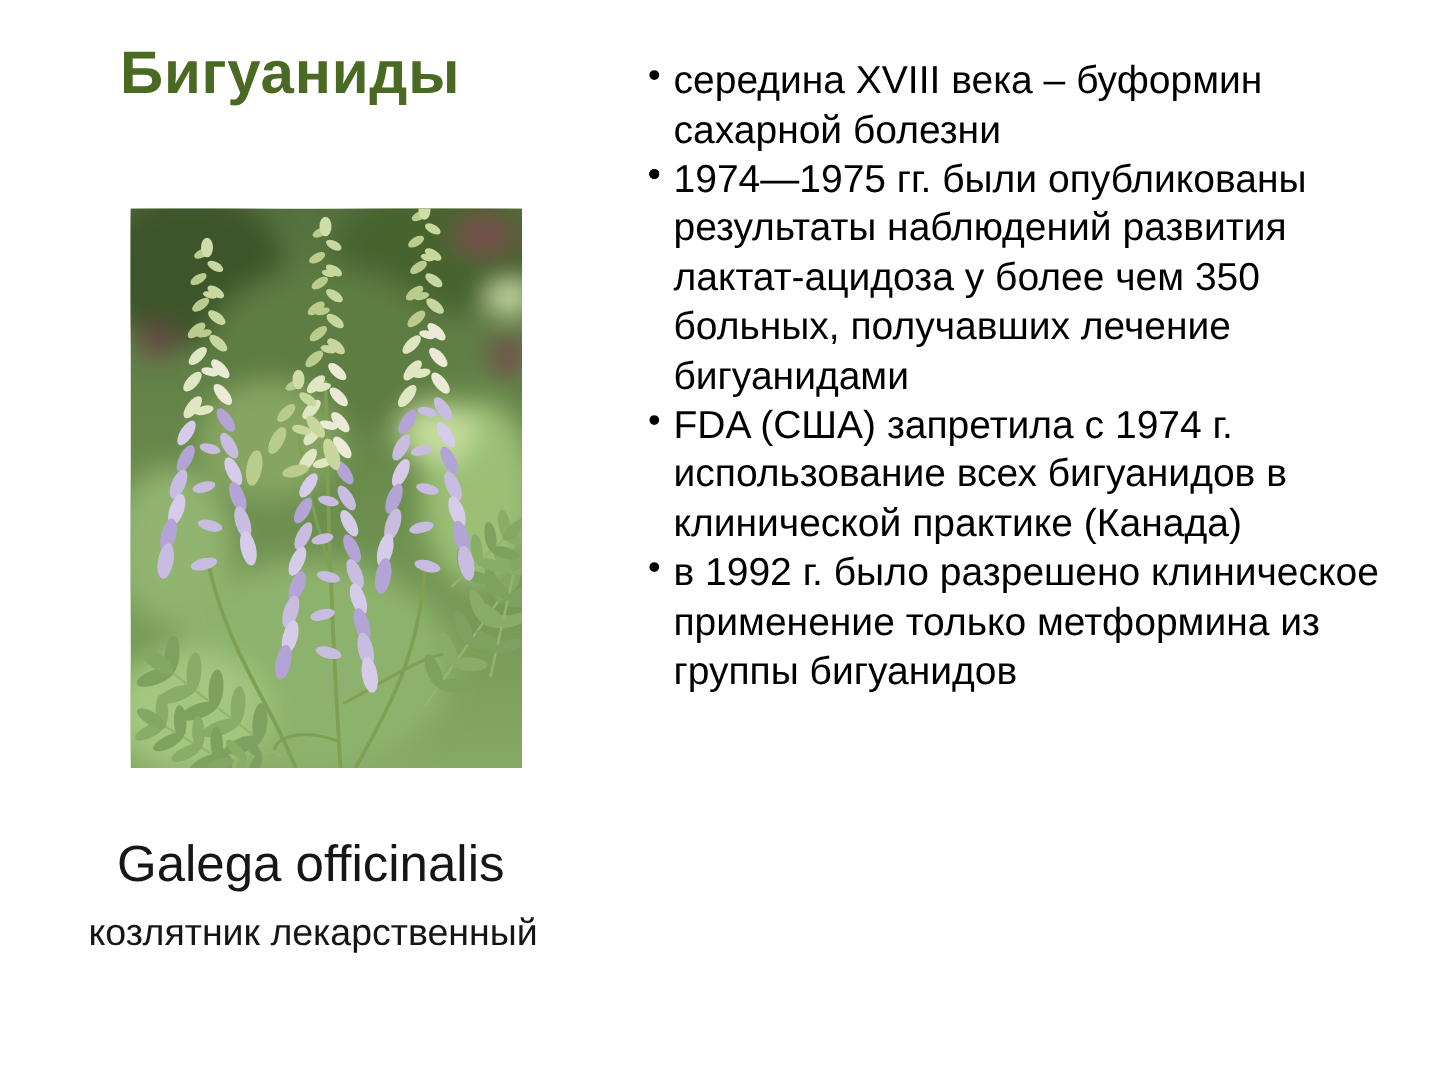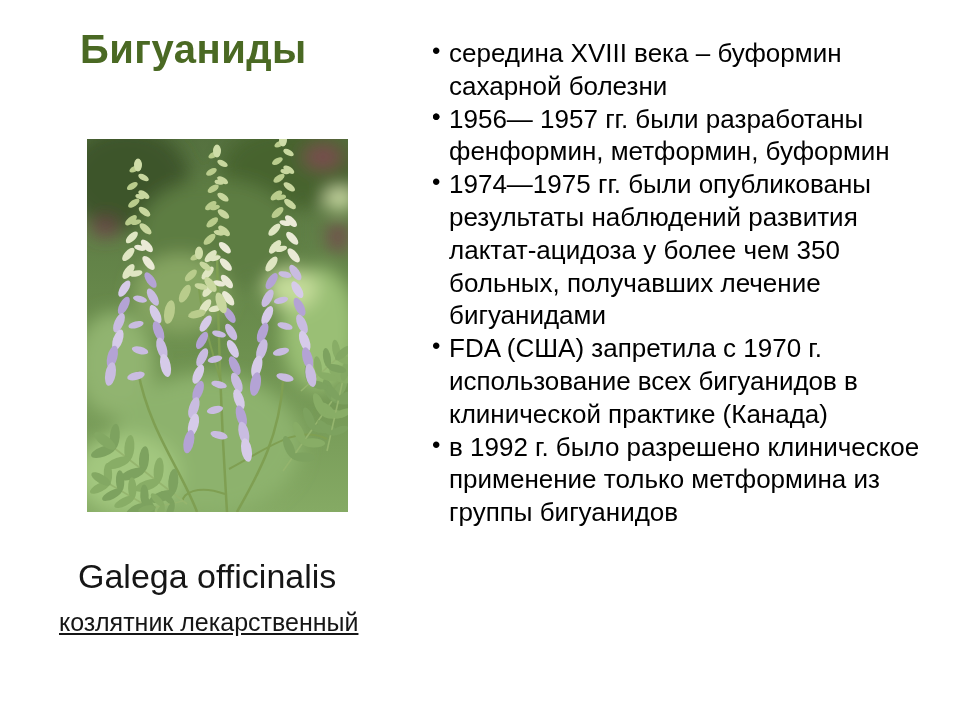--- a/index.html
+++ b/index.html
@@ -13,21 +13,21 @@
     font-size:40px;font-weight:bold;line-height:1.15;letter-spacing:0.5px;
   }
   .photo{
     position:absolute;left:87px;top:139px;width:261px;height:373px;
   }
   .photo svg{display:block;width:100%;height:100%;}
   .caption-latin{
     position:absolute;left:58px;top:557px;font-size:34px;color:#161616;line-height:1.15;margin-left:20px;
   }
   .caption-russian{
-    position:absolute;left:59px;top:607px;font-size:25px;color:#161616;line-height:1.2;text-decoration:underline;
+    position:absolute;left:59px;top:607px;font-size:25px;color:#161616;line-height:1.2;
   }
   ul.bullets{
     position:absolute;left:427px;top:37px;width:500px;margin:0;padding:0;
     list-style:none;font-size:26px;line-height:32.8px;color:#000;
   }
   ul.bullets li{position:relative;padding-left:22px;margin:0;}
   ul.bullets .dot{
     position:absolute;left:5px;top:-2px;font-size:24px;color:#000;
   }
 </style>
@@ -277,19 +277,19 @@
         </g>
     </svg>
   </div>
 
   <div class="caption-latin">Galega officinalis</div>
   <div class="caption-russian">козлятник лекарственный</div>
 
   <ul class="bullets">
       <li><span class="dot">•</span><span> середина XVIII века – буформин сахарной болезни</span></li>
       <li><span class="dot">•</span></li>
-      <li><span class="dot">•</span><span>1956— 1957 гг. были разработаны фенформин, метформин, буформин</span></li>
+      <li><span class="dot">•</span></li>
       <li><span class="dot">•</span><span>1974—1975 гг. были опубликованы результаты наблюдений развития лактат-ацидоза у более чем 350 больных, получавших лечение бигуанидами</span></li>
-      <li><span class="dot">•</span><span>FDA (США) запретила с 1970 г. использование всех бигуанидов в клинической практике (Канада)</span></li>
+      <li><span class="dot">•</span><span>FDA (США) запретила с 1974 г. использование всех бигуанидов в клинической практике (Канада)</span></li>
       <li><span class="dot">•</span><span>в 1992 г. было разрешено клиническое применение только метформина из группы бигуанидов</span></li>
     </ul>
 
 </div>
 
 </body></html>

